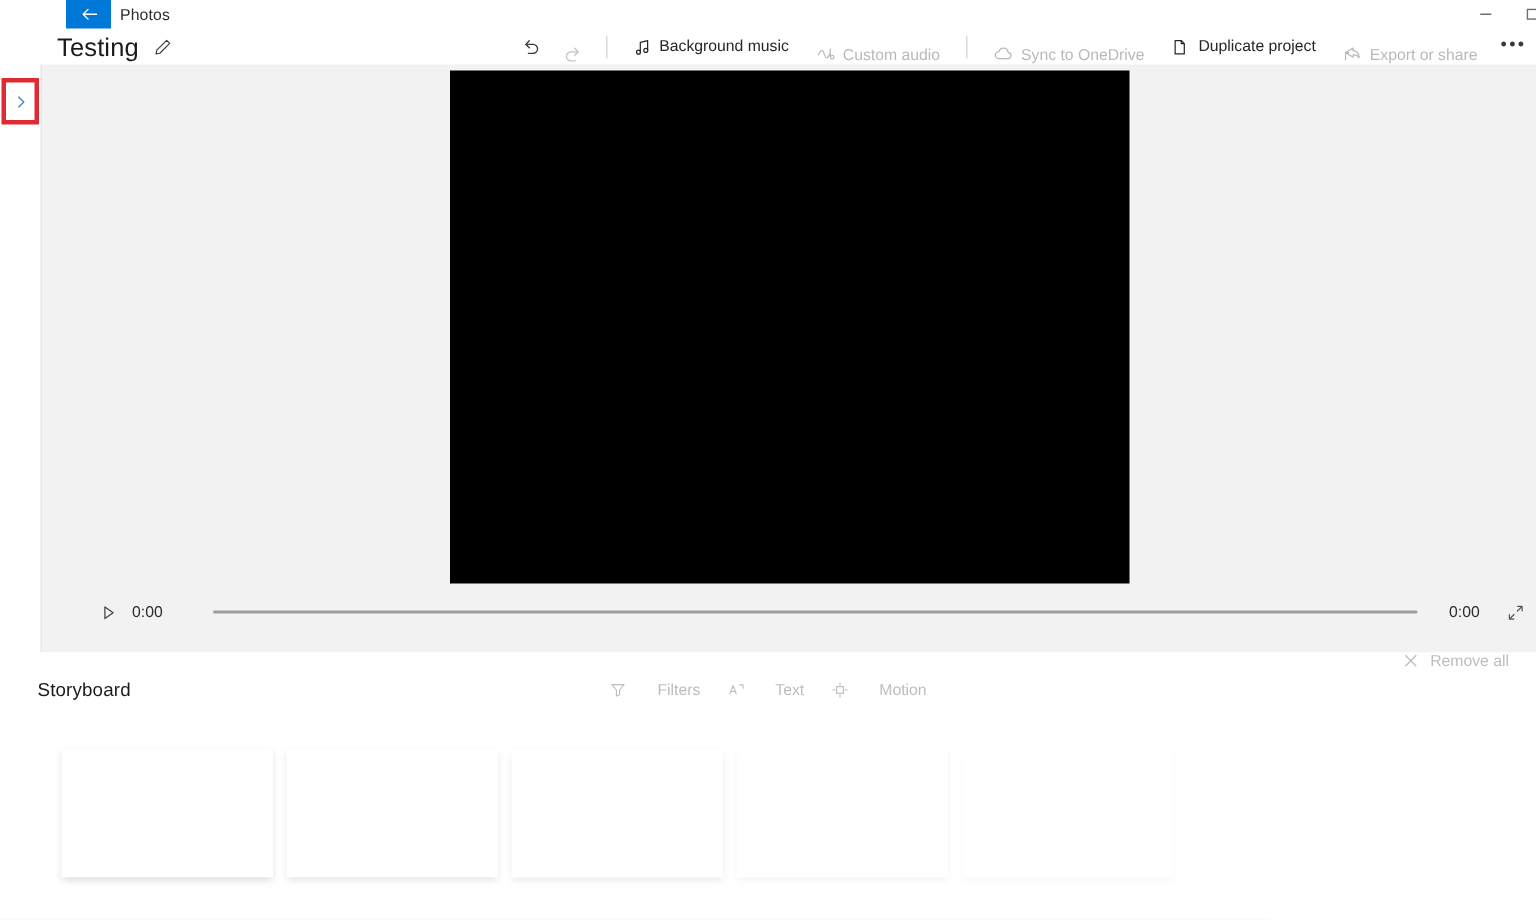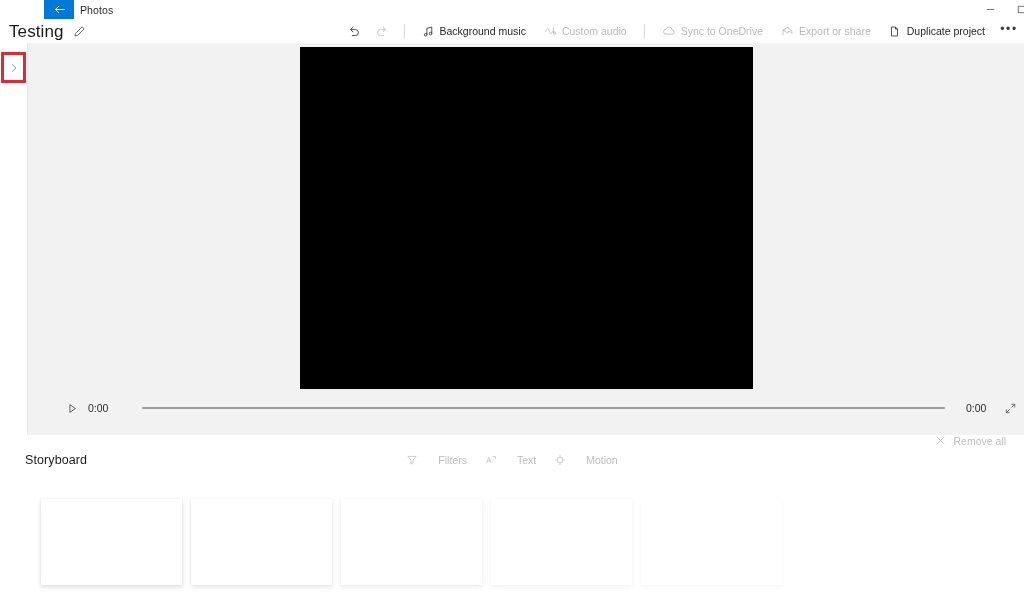--- a/index.html
+++ b/index.html
@@ -73,21 +73,21 @@
     position: absolute;
     top: 19px; left: 0;
     width: 1024px;
     height: 24px;
     display: flex;
     align-items: center;
   }
   .project-title-wrap {
     display: flex;
     align-items: center;
-    margin-left: 9px;
+    margin-left: 38px;
     gap: 9px;
   }
   .project-title {
     font-size: 17px;
     color: #1b1b1b;
     letter-spacing: 0.1px;
     font-weight: 400;
     line-height: 1;
   }
   .edit-icon { display: flex; align-items: center; color: #3a3a3a; }
@@ -105,21 +105,21 @@
   .cmd-item {
     display: flex;
     align-items: center;
     gap: 5px;
     padding: 0 9px;
     height: 24px;
     font-size: 10.5px;
     color: #262626;
     white-space: nowrap;
   }
-  .cmd-item.disabled { color: #b9b9b9; }
+  .cmd-item.disabled { color: #b9b9b9; align-items: flex-end; }
   .cmd-item .ci { display: flex; align-items: center; }
   .cmd-item svg { display: block; }
   .cmd-sep {
     width: 1px;
     height: 15px;
     background: #d9d9d9;
     margin: 0 8px;
     flex: none;
   }
   .icon-only {
@@ -394,37 +394,37 @@
 
       <div class="cmd-item disabled">
         <span class="ci">
           <svg width="14" height="14" viewBox="0 0 16 16" fill="none">
             <path d="M4.2 11.5h7a2.3 2.3 0 00.3-4.6A3.5 3.5 0 004.6 6.2 2.6 2.6 0 004.2 11.5z" stroke="currentColor" stroke-width="1" stroke-linejoin="round"></path>
           </svg>
         </span>
         <span>Sync to OneDrive</span>
       </div>
 
-      <div class="cmd-item disabled">
-        <span class="ci">
-          <svg width="13" height="13" viewBox="0 0 16 16" fill="none">
-            <path d="M2.5 12.5V6.2h3M2.5 6.2l6.2-3.7v2.2c3 .2 4.8 2.4 5 5.6-1.1-1.6-2.7-2.4-5-2.4v2.2L2.5 6.2z" stroke="currentColor" stroke-width="1" stroke-linejoin="round"></path>
-          </svg>
-        </span>
-        <span>Export or share</span>
-      </div>
-
       <div class="cmd-item">
         <span class="ci">
           <svg width="13" height="13" viewBox="0 0 16 16" fill="none">
             <path d="M3 2.5h5l2.5 2.5v8.5H3z" stroke="currentColor" stroke-width="1" stroke-linejoin="round"></path>
             <path d="M8 2.5V5h2.5" stroke="currentColor" stroke-width="1" stroke-linejoin="round"></path>
           </svg>
         </span>
         <span>Duplicate project</span>
+      </div>
+
+      <div class="cmd-item disabled">
+        <span class="ci">
+          <svg width="13" height="13" viewBox="0 0 16 16" fill="none">
+            <path d="M2.5 12.5V6.2h3M2.5 6.2l6.2-3.7v2.2c3 .2 4.8 2.4 5 5.6-1.1-1.6-2.7-2.4-5-2.4v2.2L2.5 6.2z" stroke="currentColor" stroke-width="1" stroke-linejoin="round"></path>
+          </svg>
+        </span>
+        <span>Export or share</span>
       </div>
 
       <div class="ellipsis-btn">•••</div>
     </div>
   </div>
 
   <div class="stage">
 
     <div class="side-panel">
       <div class="expand-btn">

